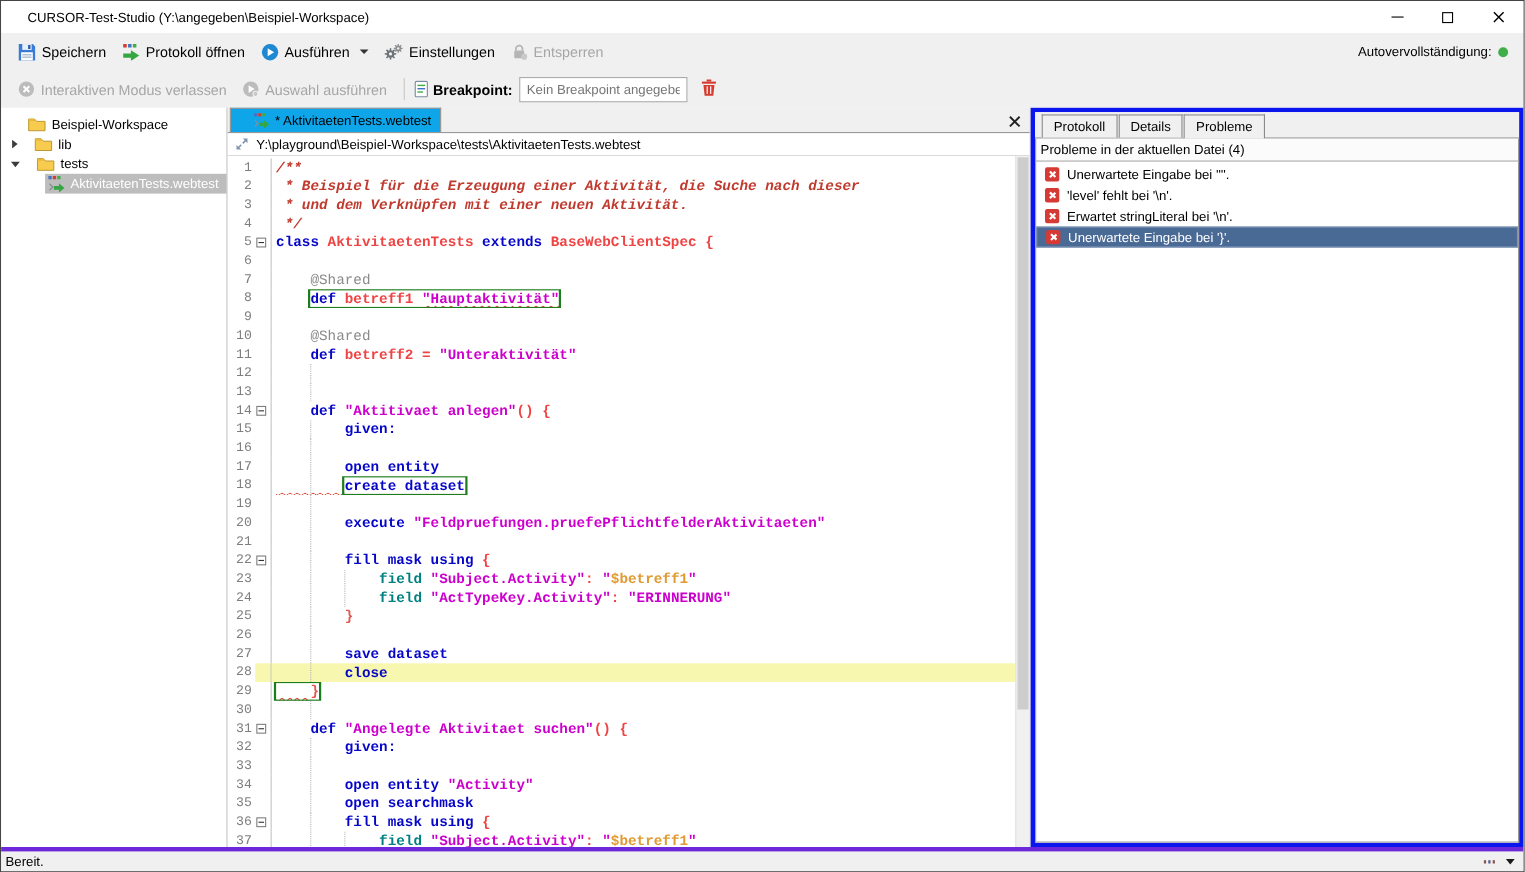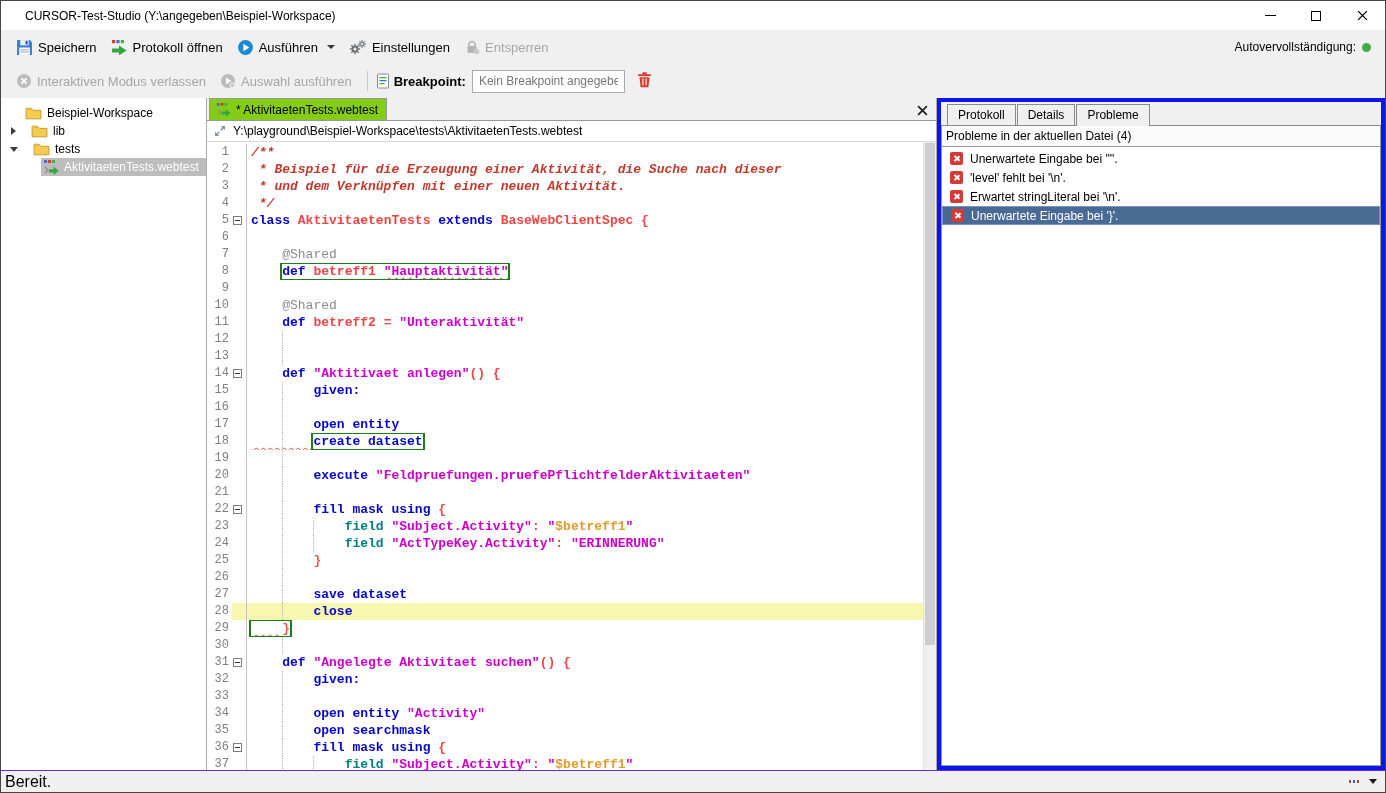--- a/index.html
+++ b/index.html
@@ -40,22 +40,22 @@
   .trowi { height:18px; display:flex; align-items:center; font-size:12px; color:#000; gap:5px; cursor:default; }
   .trowi .exp { flex:none; }
   .exp-r { width:0; height:0; border-left:5px solid #3c3c3c; border-top:4px solid transparent; border-bottom:4px solid transparent; }
   .exp-d { width:0; height:0; border-top:5px solid #3c3c3c; border-left:4px solid transparent; border-right:4px solid transparent; }
   .ti { flex:none; display:block; }
   .trowi.sel { background:#bdbdbd; color:#fff; margin-left:40px; padding-left:2px; }
 
   
   .editor { flex:1; display:flex; flex-direction:column; min-width:0; background:#fff; border-right:1px solid #aaa; }
   .tabstrip { height:23px; background:#f0f0f0; border-bottom:1px solid #989898; display:flex; align-items:flex-end; position:relative; flex:none; }
-  .etab { display:flex; align-items:center; gap:5px; font-size:12px; background:#84cc16;
-          border:1px solid #989898; border-bottom:none; padding:3px 8px 3px 6px; margin-left:2px; height:22px; }
+  .etab { display:flex; align-items:center; gap:5px; font-size:12px; background:#0ea5e9;
+          border:1px solid #989898; border-bottom:none; padding:3px 8px 3px 20px; margin-left:2px; height:22px; }
   .tclose { position:absolute; right:7px; top:5px; width:14px; height:14px; display:flex; align-items:center; justify-content:center; cursor:default; }
   .pathbar { height:21px; background:#fff; border-bottom:1px solid #d8d8d8; display:flex; align-items:center; gap:7px;
              padding-left:7px; font-size:12px; color:#000; flex:none; }
   .codewrap { flex:1; display:flex; min-height:0; }
   .code { flex:1; overflow:hidden; background:#fff; font-family:"Liberation Mono", monospace; font-size:13px;
           font-weight:bold; line-height:17px; padding-top:2px; }
   .cl { height:17px; display:flex; white-space:pre; }
   .ln { width:25px; flex:none; text-align:right; padding-right:3px; color:#7f7f7f; font-size:12px; font-weight:normal; }
   .foldcol { width:15px; flex:none; border-right:1px solid #c3c3c3; position:relative; }
   .fbox { position:absolute; left:1px; top:4px; width:9px; height:9px; border:1px solid #7e7e7e; background:#fff; }
@@ -85,22 +85,22 @@
   .phead { font-size:12px; padding:3px 4px; background:#fbfbfb; border:1px solid #9a9a9a; border-top:none; flex:none; }
   .plist { flex:1; background:#fff; border:1px solid #9a9a9a; border-top:none; overflow:hidden; padding-top:2px; }
   .prow { height:19px; display:flex; align-items:center; gap:7px; font-size:12px; color:#000; padding-left:8px; cursor:default; }
   .prow.sel { background:#4a6a96; color:#fff; border:1px solid #7d93b5; }
   .erricon { width:13px; height:13px; background:#d63a34; border-radius:2px; position:relative; flex:none; }
   .erricon::before, .erricon::after { content:""; position:absolute; left:5.7px; top:3px; width:1.6px; height:7px; background:#fff; }
   .erricon::before { transform:rotate(45deg); }
   .erricon::after  { transform:rotate(-45deg); }
 
   
-  .statusbar { height:22px; background:#f0f0f0; border-top:1px solid #6d28d9; display:flex; align-items:center;
-               font-size:16px; color:#000; padding:0 8px 0 4px; flex:none; }
+  .statusbar { height:22px; background:#f0f0f0; border-top:4px solid #6d28d9; display:flex; align-items:center;
+               font-size:12px; color:#000; padding:0 8px 0 4px; flex:none; }
   .sb-right { margin-left:auto; display:flex; align-items:center; gap:10px; }
   .sb-dots { display:flex; gap:2px; }
   .sb-dots i { width:2px; height:3px; background:#8c5050; display:block; }
   .sb-dots i:nth-child(2) { background:#505a8c; }
   .sb-caret { width:0; height:0; border-left:4px solid transparent; border-right:4px solid transparent; border-top:5px solid #1a1a1a; }
 </style>
 </head>
 <body>
 
 <div class="window">

